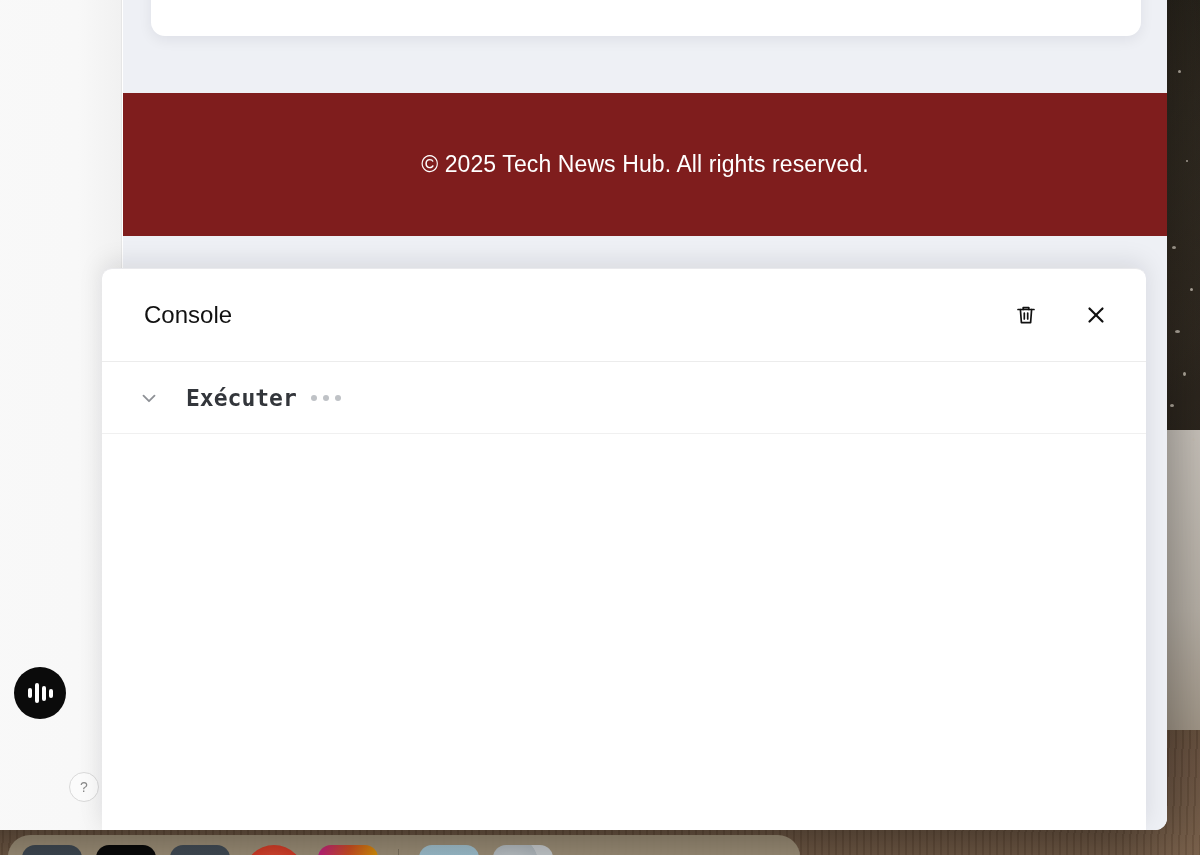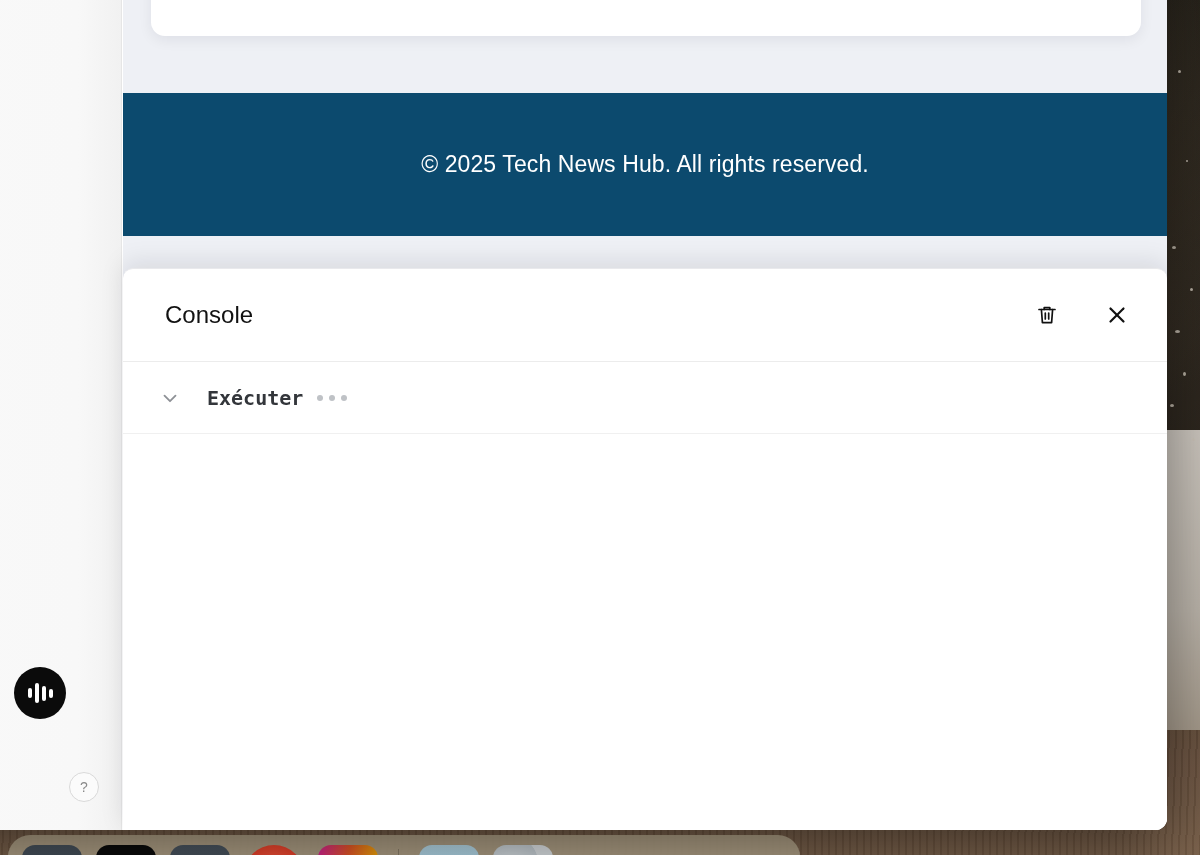--- a/index.html
+++ b/index.html
@@ -139,35 +139,35 @@
     background: #ffffff;
     border-radius: 14px;
     box-shadow: 0 4px 14px rgba(16,20,38,0.07);
   }
 
   .site-footer {
     position: absolute;
     left: 0; right: 0;
     top: 453px;
     height: 143px;
-    background: #0c4a6e;
+    background: #7f1d1d;
     display: flex;
     align-items: center;
     justify-content: center;
   }
   .site-footer-text {
     color: #ffffff;
     font-size: 23px;
     letter-spacing: 0.1px;
   }
 
   
   .console-panel {
     position: absolute;
-    left: 363px;
+    left: 342px;
     top: 628px;
     width: 1044px;
     height: 562px;
     background: #ffffff;
     border-top: 1px solid #e9e9ec;
     border-radius: 10px 10px 0 0;
     box-shadow: 0 -6px 24px rgba(20,20,30,0.10);
     overflow: hidden;
   }
 
@@ -212,21 +212,21 @@
     height: 26px;
     margin-right: 24px;
     color: #8e9196;
     display: flex;
     align-items: center;
     justify-content: center;
     flex: none;
   }
   .row-label {
     font-family: "DejaVu Sans Mono", "Liberation Mono", monospace;
-    font-size: 20px;
+    font-size: 23px;
     font-weight: bold;
     color: #33363b;
     margin-right: 14px;
     white-space: nowrap;
   }
   .row-sub {
     font-family: "DejaVu Sans Mono", "Liberation Mono", monospace;
     font-size: 21px;
     color: #b8bbc0;
     white-space: nowrap;

